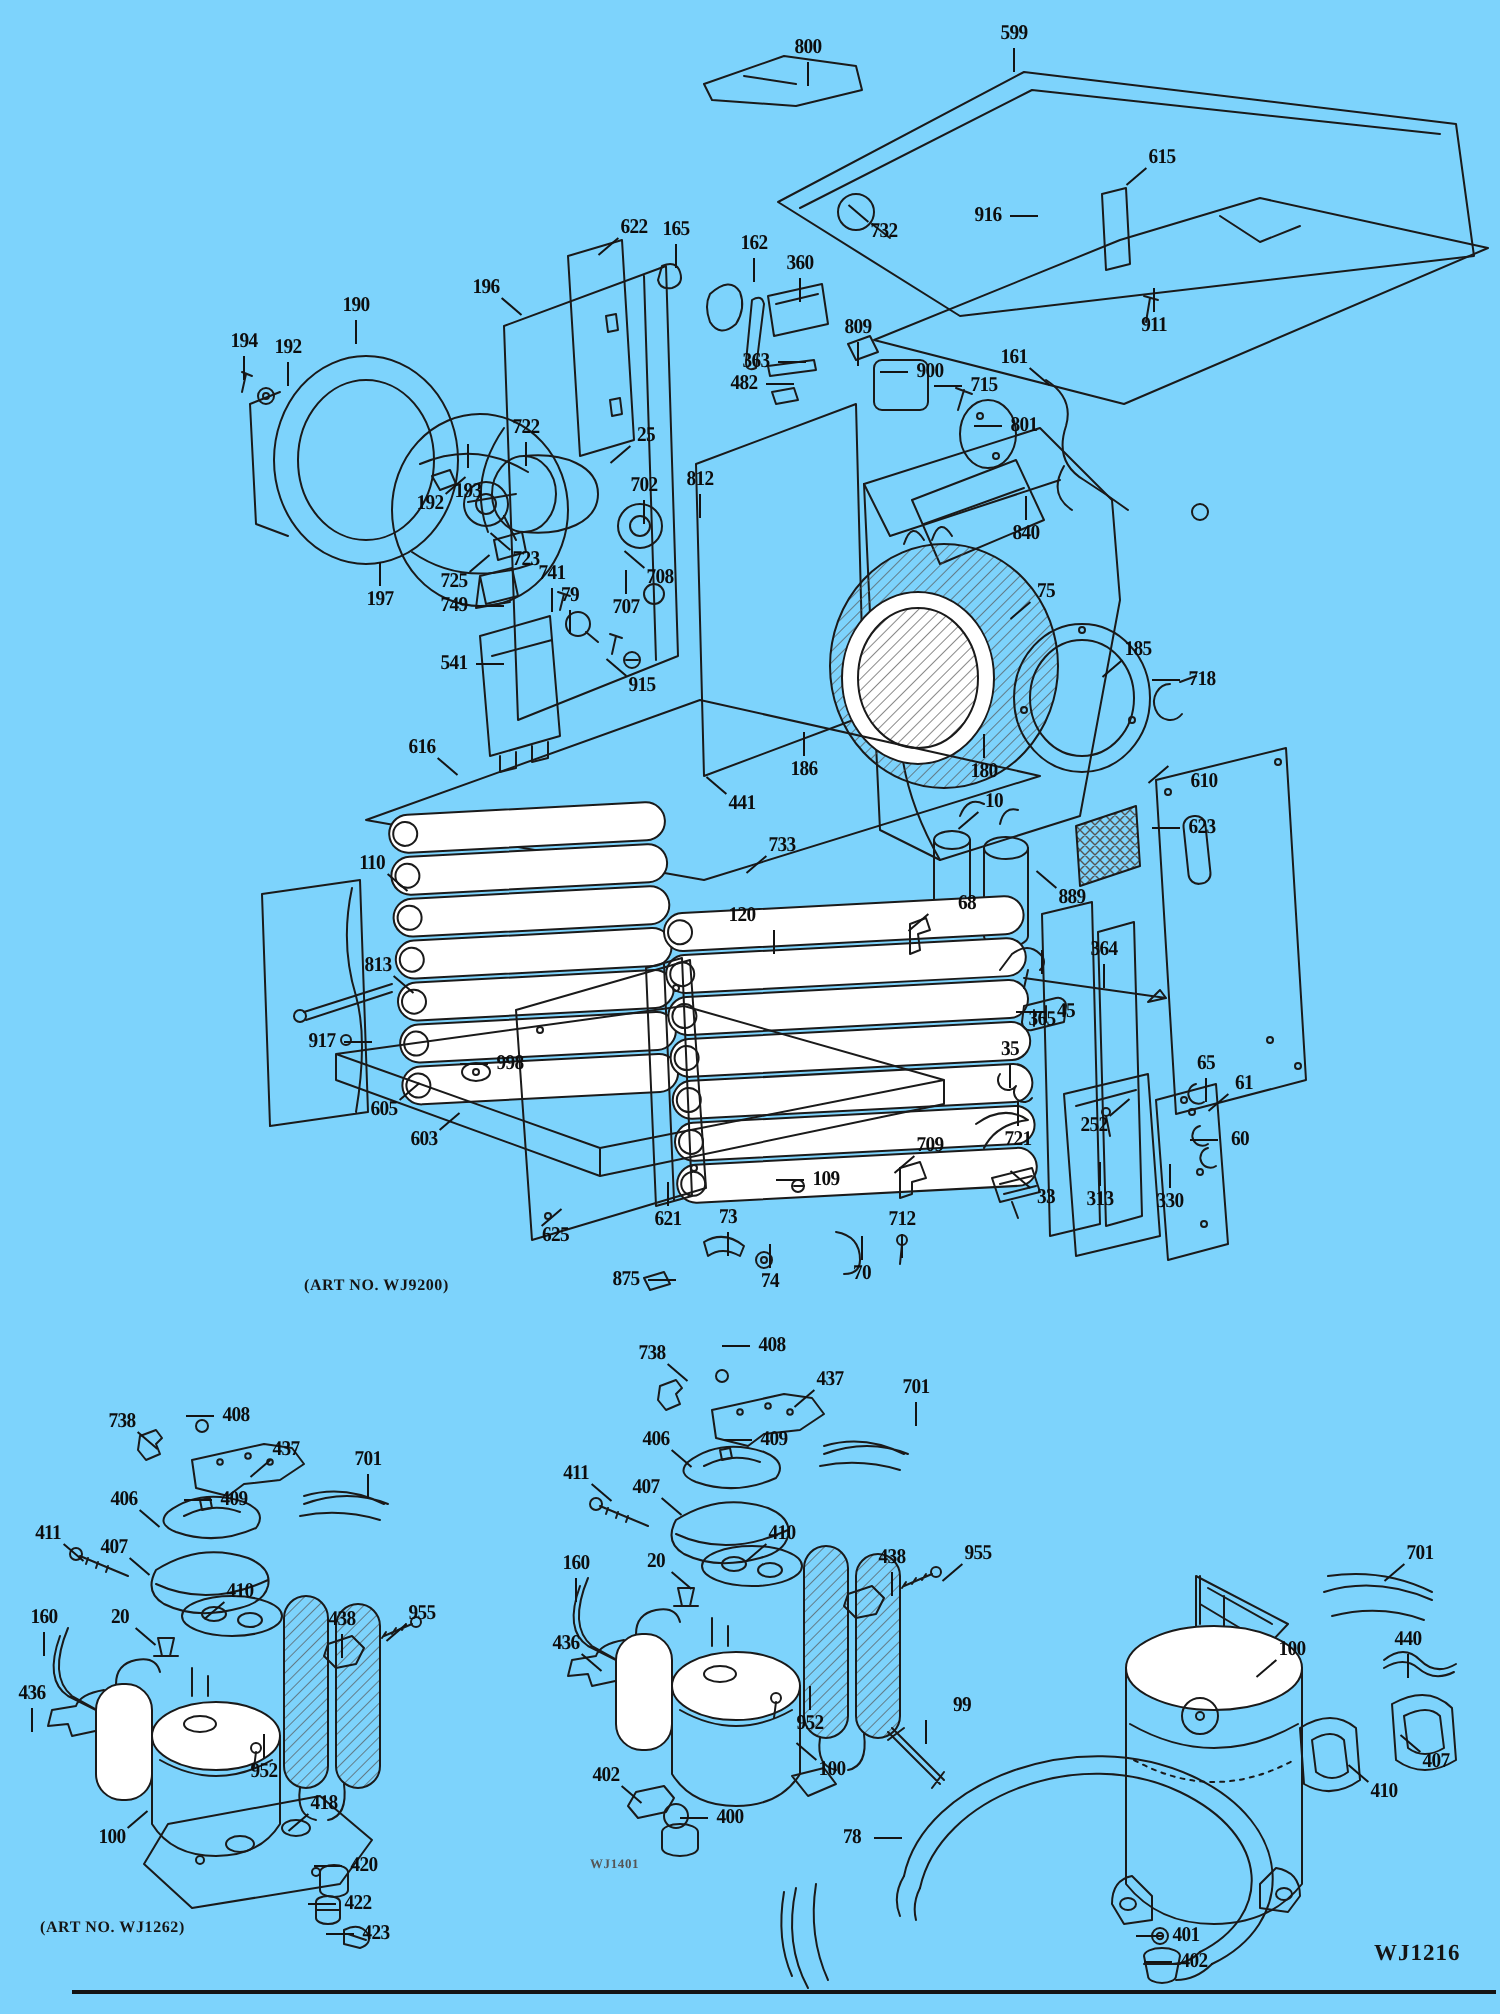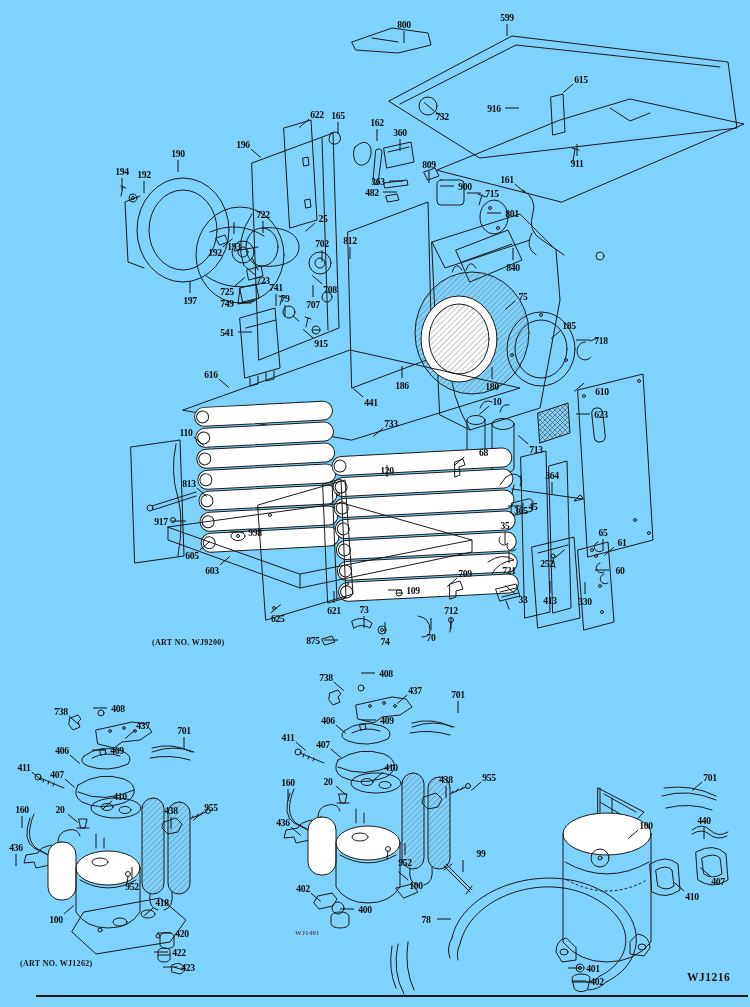--- a/index.html
+++ b/index.html
@@ -459,23 +459,23 @@
       <span class="callout" style="left: 371px; top: 402px;">441</span>
       <span class="callout" style="left: 513px; top: 267px;">840</span>
       <span class="callout" style="left: 523px; top: 296px;">75</span>
       <span class="callout" style="left: 569px; top: 325px;">185</span>
       <span class="callout" style="left: 601px; top: 340px;">718</span>
       <span class="callout" style="left: 592px; top: 391px; margin-left: 10px;">610</span>
       <span class="callout" style="left: 601px; top: 414px;">623</span>
       <span class="callout" style="left: 492px; top: 386px;">180</span>
       <span class="callout" style="left: 186px; top: 432px;">110</span>
       <span class="callout" style="left: 391px; top: 423px;">733</span>
-      <span class="callout" style="left: 387px; top: 458px; margin-top: 12px;">120</span>
+      <span class="callout" style="left: 371px; top: 458px;">120</span>
       <span class="callout" style="left: 497px; top: 401px;">10</span>
-      <span class="callout" style="left: 536px; top: 449px;">713</span>
+      <span class="callout" style="left: 536px; top: 449px;">889</span>
       <span class="callout" style="left: 472px; top: 452px; padding-left: 25px;">68</span>
       <span class="callout" style="left: 521px; top: 468px; margin-top: 42px;">365</span>
       <span class="callout" style="left: 552px; top: 475px;">364</span>
       <span class="callout" style="left: 533px; top: 506px;">45</span>
       <span class="callout" style="left: 505px; top: 525px;">35</span>
       <span class="callout" style="left: 189px; top: 483px;">813</span>
       <span class="callout" style="left: 161px; top: 521px;">917</span>
       <span class="callout" style="left: 255px; top: 532px;">998</span>
       <span class="callout" style="left: 192px; top: 555px;">605</span>
       <span class="callout" style="left: 212px; top: 570px;">603</span>
@@ -484,21 +484,21 @@
       <span class="callout" style="left: 364px; top: 609px;">73</span>
       <span class="callout" style="left: 413px; top: 590px;">109</span>
       <span class="callout" style="left: 451px; top: 610px;">712</span>
       <span class="callout" style="left: 313px; top: 640px;">875</span>
       <span class="callout" style="left: 385px; top: 641px;">74</span>
       <span class="callout" style="left: 431px; top: 637px;">70</span>
       <span class="callout" style="left: 465px; top: 573px;">709</span>
       <span class="callout" style="left: 509px; top: 570px;">721</span>
       <span class="callout" style="left: 547px; top: 563px;">252</span>
       <span class="callout" style="left: 523px; top: 599px;">33</span>
-      <span class="callout" style="left: 550px; top: 600px;">413</span>
+      <span class="callout" style="left: 550px; top: 600px;">313</span>
       <span class="callout" style="left: 585px; top: 601px;">330</span>
       <span class="callout" style="left: 603px; top: 532px;">65</span>
       <span class="callout" style="left: 622px; top: 542px;">61</span>
       <span class="callout" style="left: 620px; top: 570px;">60</span>
       <span class="callout" style="left: 61px; top: 711px;">738</span>
       <span class="callout" style="left: 118px; top: 708px;">408</span>
       <span class="callout" style="left: 143px; top: 725px;">437</span>
       <span class="callout" style="left: 184px; top: 730px;">701</span>
       <span class="callout" style="left: 62px; top: 750px;">406</span>
       <span class="callout" style="left: 117px; top: 750px;">409</span>

